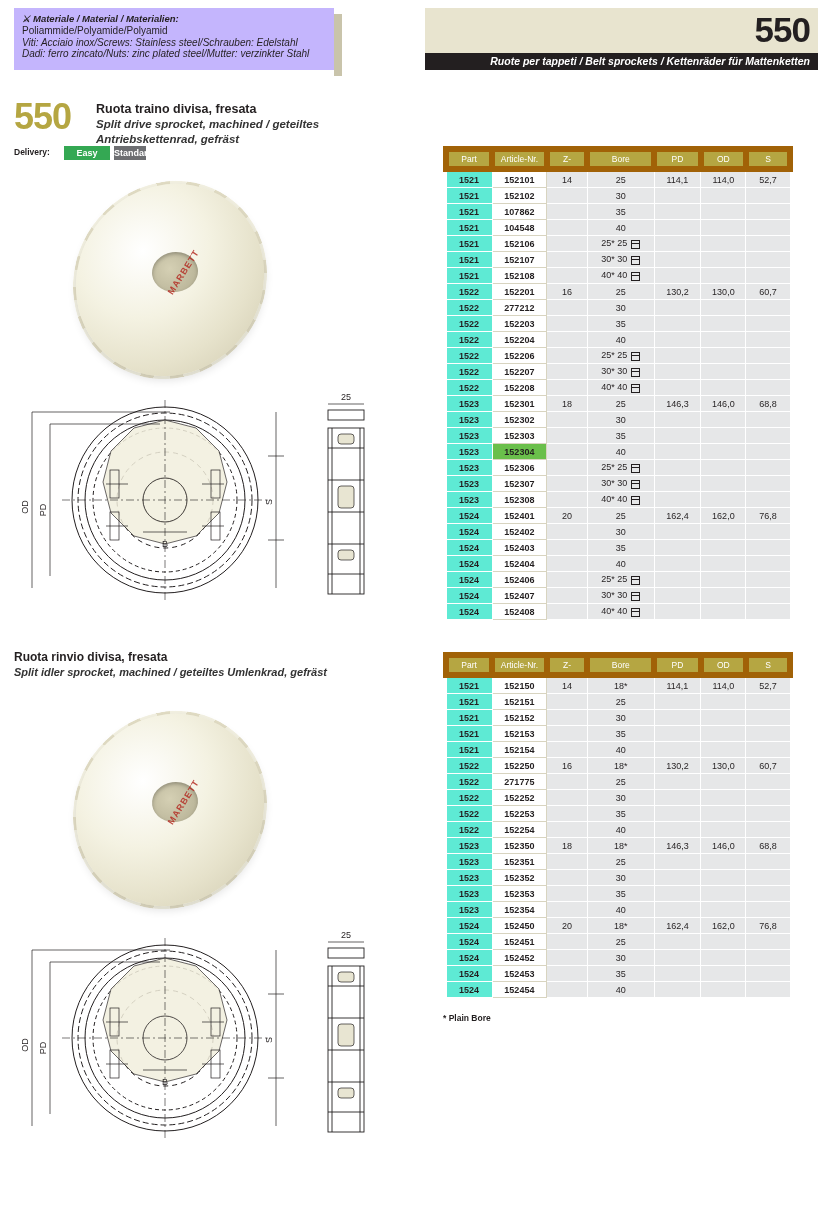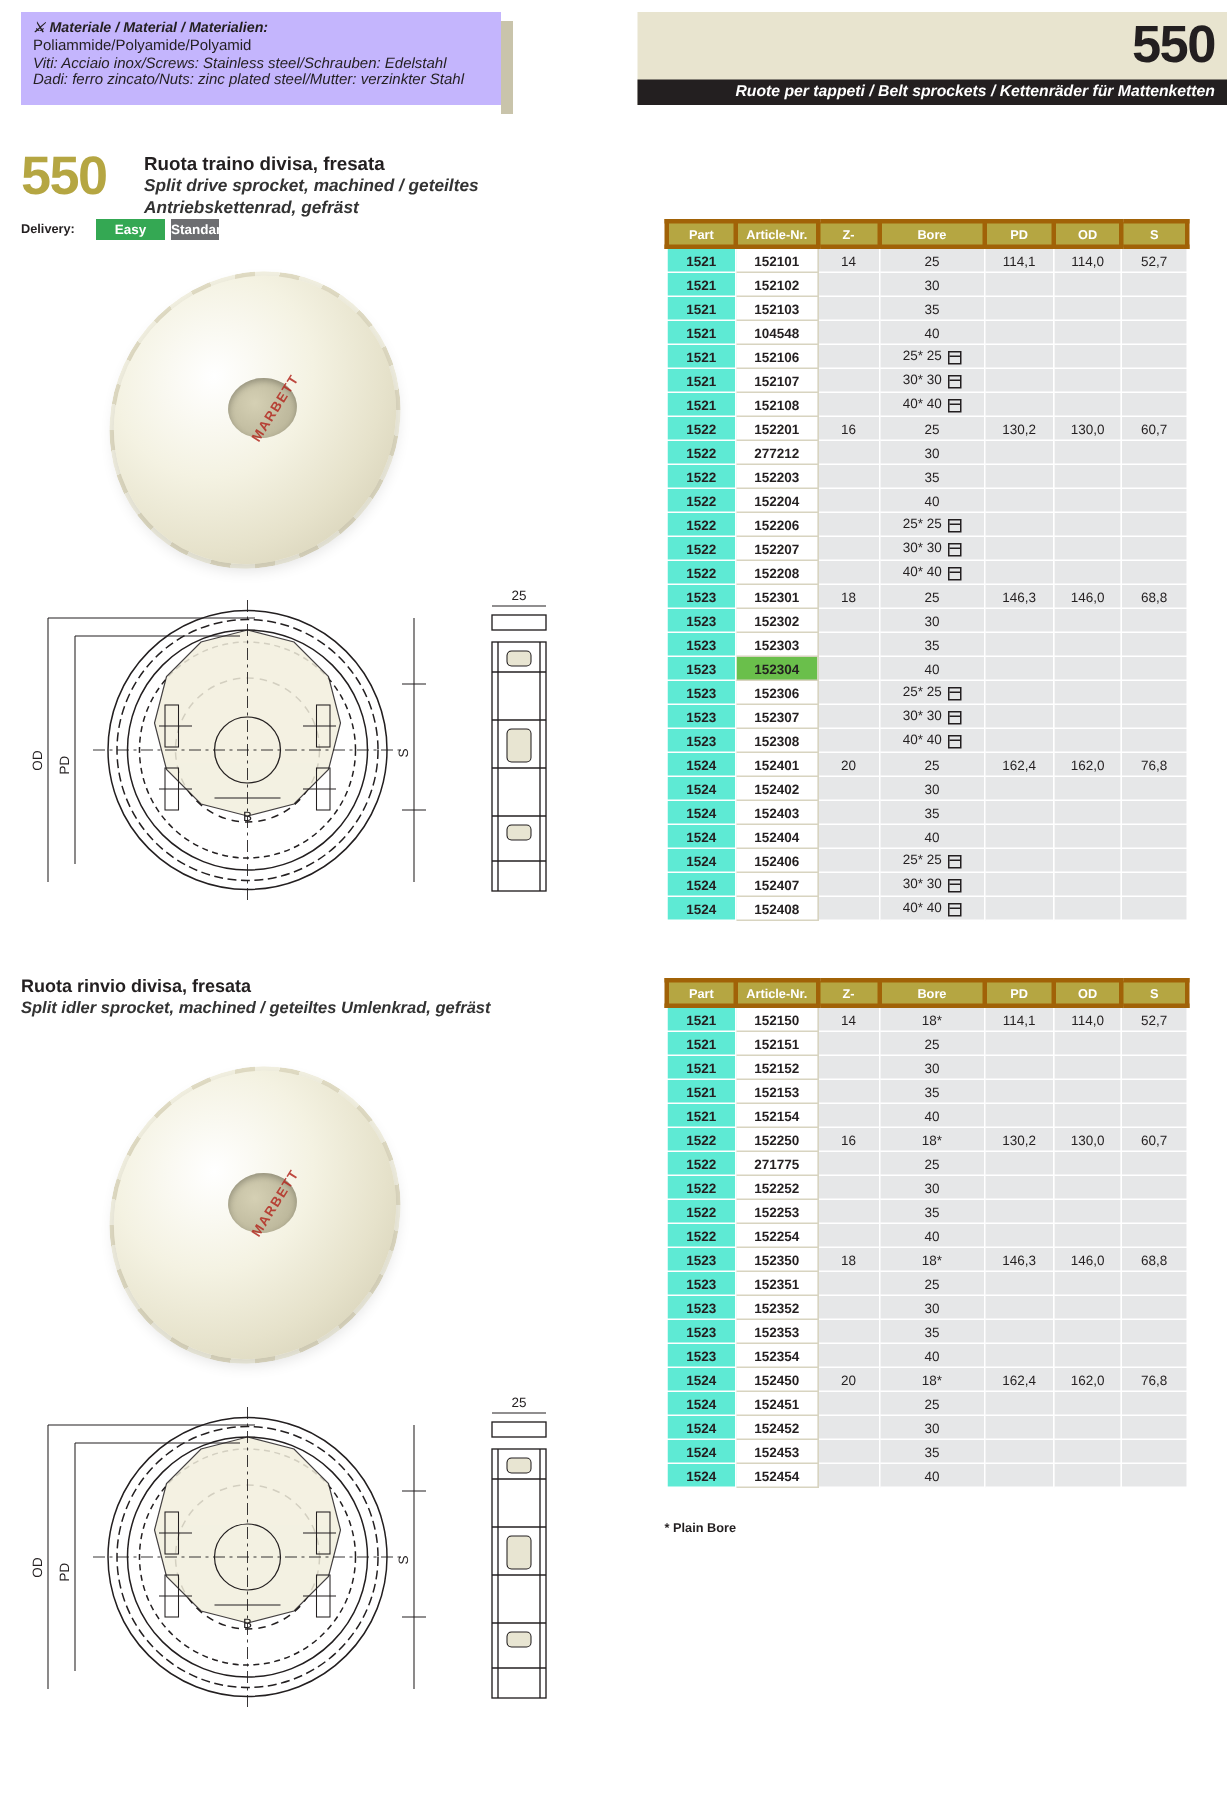--- a/index.html
+++ b/index.html
@@ -172,23 +172,23 @@
   
   .tbl {
     position: absolute;
     border-collapse: collapse;
     font-size: 9px;
   }
   .tbl th {
     background: #b5a642;
     color: #ffffff;
     font-size: 8.5px;
-    font-weight: bold;
+    font-weight: normal;
     height: 14px;
-    border: 3px solid #a16207;
+    border: 6px solid #a16207;
     padding: 0;
   }
   .tbl td {
     height: 15px;
     border: 1px solid #ffffff;
     padding: 0 3px;
     text-align: center;
     background: #e6e7e8;
     font-size: 9px;
   }
@@ -528,21 +528,21 @@
           <td class="part">1521</td>
           <td class="art">152102</td>
           <td class="empty"></td>
           <td>30</td>
           <td class="empty"></td>
           <td class="empty"></td>
           <td class="empty"></td>
         </tr>
         <tr>
           <td class="part">1521</td>
-          <td class="art">152103</td>
+          <td class="art">107862</td>
           <td class="empty"></td>
           <td>35</td>
           <td class="empty"></td>
           <td class="empty"></td>
           <td class="empty"></td>
         </tr>
         <tr>
           <td class="part">1521</td>
           <td class="art">104548</td>
           <td class="empty"></td>

